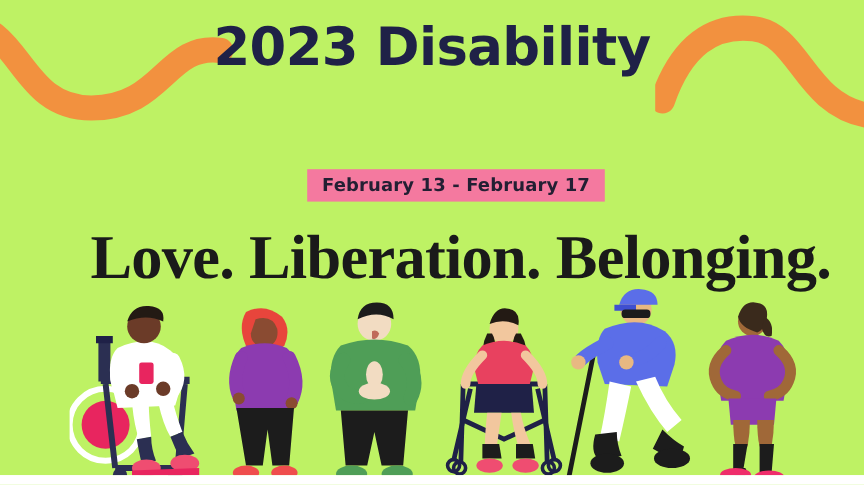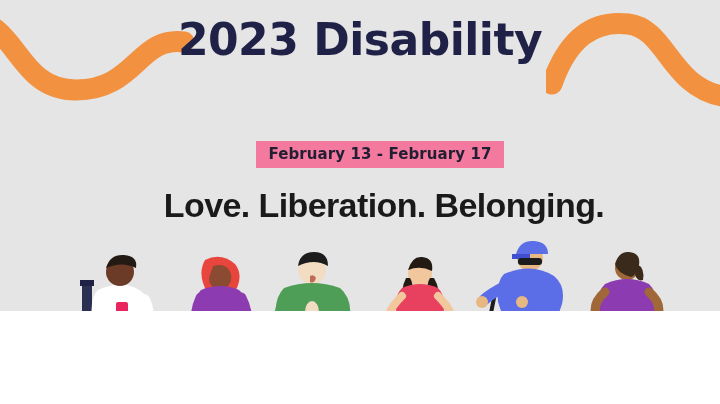--- a/index.html
+++ b/index.html
@@ -6,23 +6,23 @@
     margin: 0;
     padding: 0;
     background: #ffffff;
   }
   body {
     font-family: "Liberation Sans", sans-serif;
   }
   .poster {
     position: relative;
     width: 720px;
-    height: 311px;
+    height: 396px;
     overflow: hidden;
-    background: #e5e5e5;
+    background: #bef264;
   }
   .wave-left, .wave-right {
     position: absolute;
     top: 0;
     pointer-events: none;
   }
   .wave-left { left: -12px; top: 2px; }
   .wave-right { right: -6px; top: 0px; }
 
   .headline {
@@ -59,23 +59,23 @@
     letter-spacing: 0.1px;
   }
 
   .tagline {
     position: absolute;
     left: 0;
     right: 0;
     top: 186px;
     text-align: center;
     color: #1a1a1a;
-    font-family: Liberation Sans, sans-serif;
+    font-family: Liberation Serif, serif;
     font-weight: bold;
-    font-size: 34px;
+    font-size: 52px;
     letter-spacing: -0.6px;
     margin-left: 48px;
   }
 
   .figures {
     position: absolute;
     left: 0;
     top: 232px;
     width: 720px;
     height: 172px;

